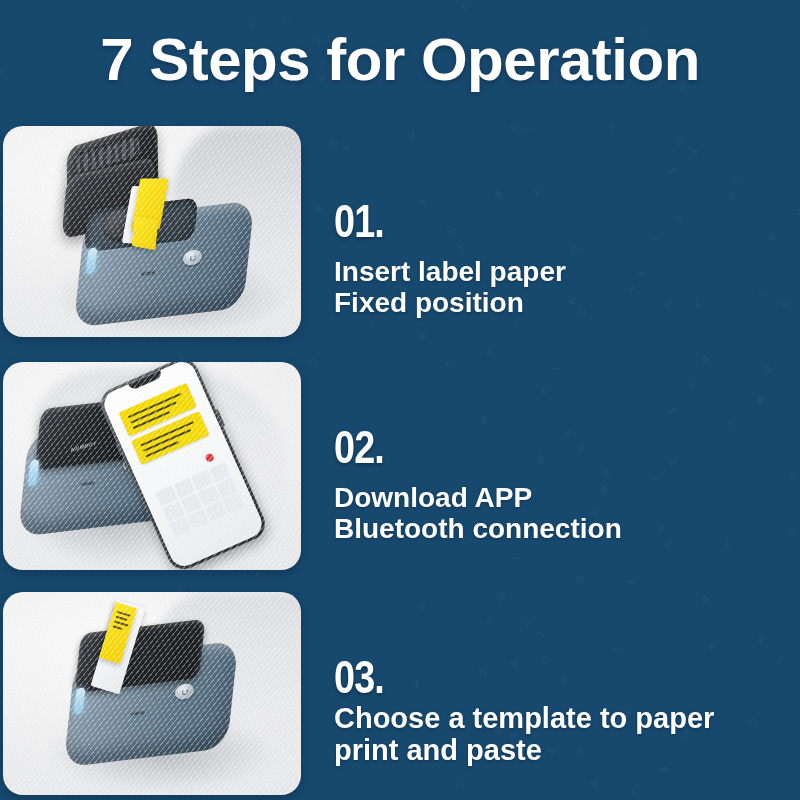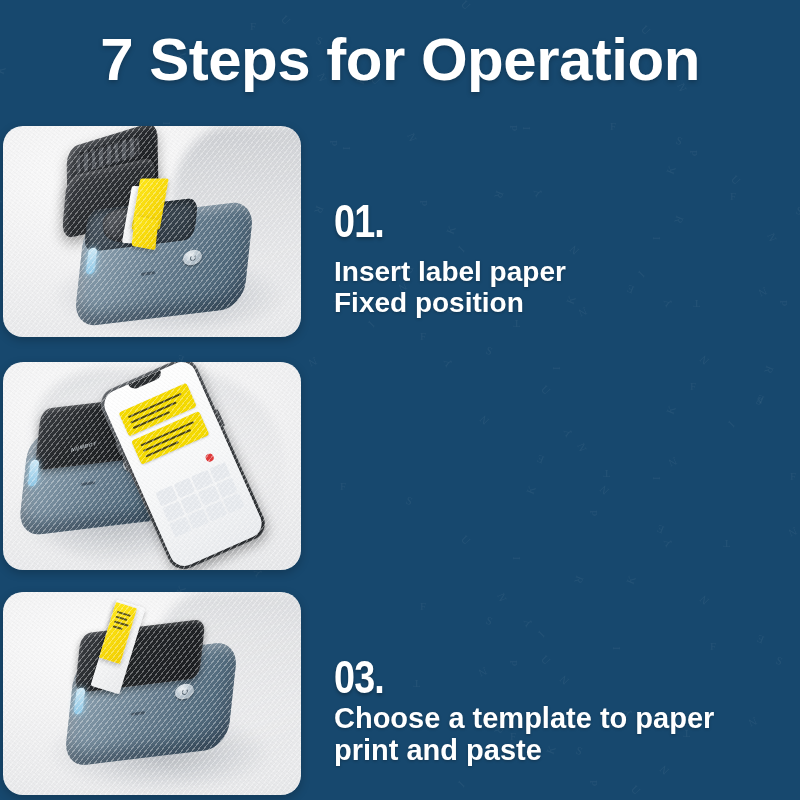--- a/index.html
+++ b/index.html
@@ -555,20 +555,25 @@
               <div></div>
               <div></div>
               <div></div>
           </div>
           <div style="position:absolute;left:72px;top:96px;width:8px;height:8px;border-radius:50%;background:#e03b3b;"></div>
         </div>
       </div>
     </div>
   </div>
 
+  <div class="textblock">
+    <div class="step-num">02.</div>
+    <div class="step-desc">Download APP
+Bluetooth connection</div>
+  </div>
 </section>
 
 <section class="row" id="row-2">
 
   <div class="card">
     <div class="scene">
 
       <div class="big-shadow" style="left:150px;top:0px;width:160px;height:190px;border-radius:35% 15% 50% 25%;opacity:.6;"></div>
       <div class="floor-shadow" style="left:46px;top:120px;width:220px;height:80px;"></div>
 

